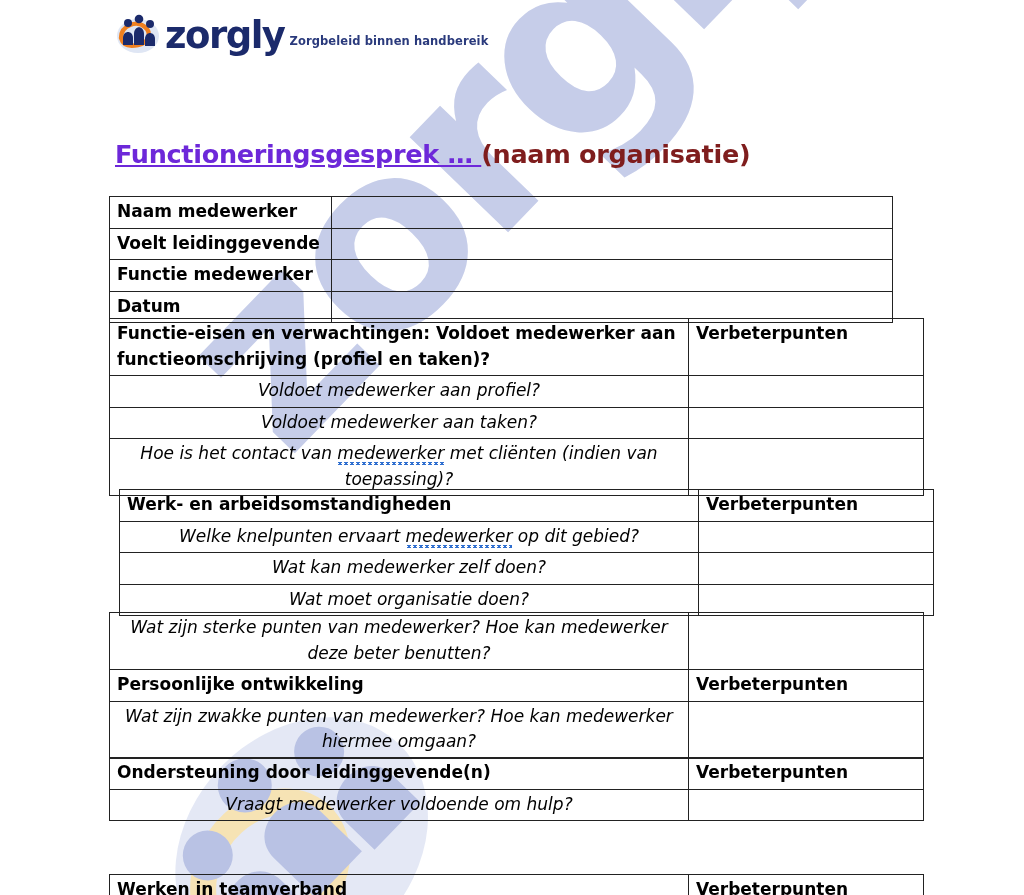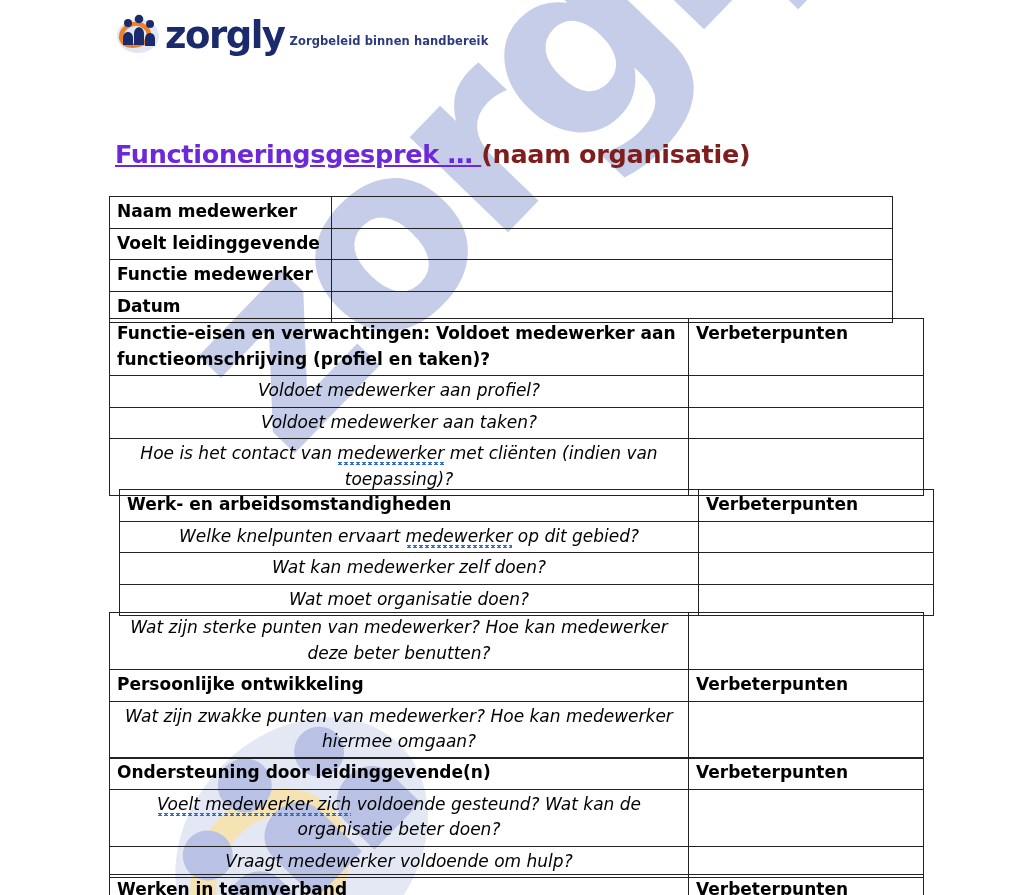--- a/index.html
+++ b/index.html
@@ -277,24 +277,20 @@
     </tbody>
   </table>
 
   <table class="doc-table" id="tbl-onderst">
     <tbody>
       <tr>
         <td class="qcol hdr">Ondersteuning door leidinggevende(n)</td>
         <td class="vcol hdr">Verbeterpunten</td>
       </tr>
       <tr>
-        <td class="qcol q" style="height:40px"><span class="sq">Voelt medewerker zich</span> voldoende gesteund? Wat kan de organisatie beter doen?</td>
-        <td class="vcol empty"></td>
-      </tr>
-      <tr>
         <td class="qcol q">Vraagt medewerker voldoende om hulp?</td>
         <td class="vcol empty"></td>
       </tr>
     </tbody>
   </table>
 
   <table class="doc-table" id="tbl-team">
     <tbody>
       <tr>
         <td class="qcol hdr">Werken in teamverband</td>

